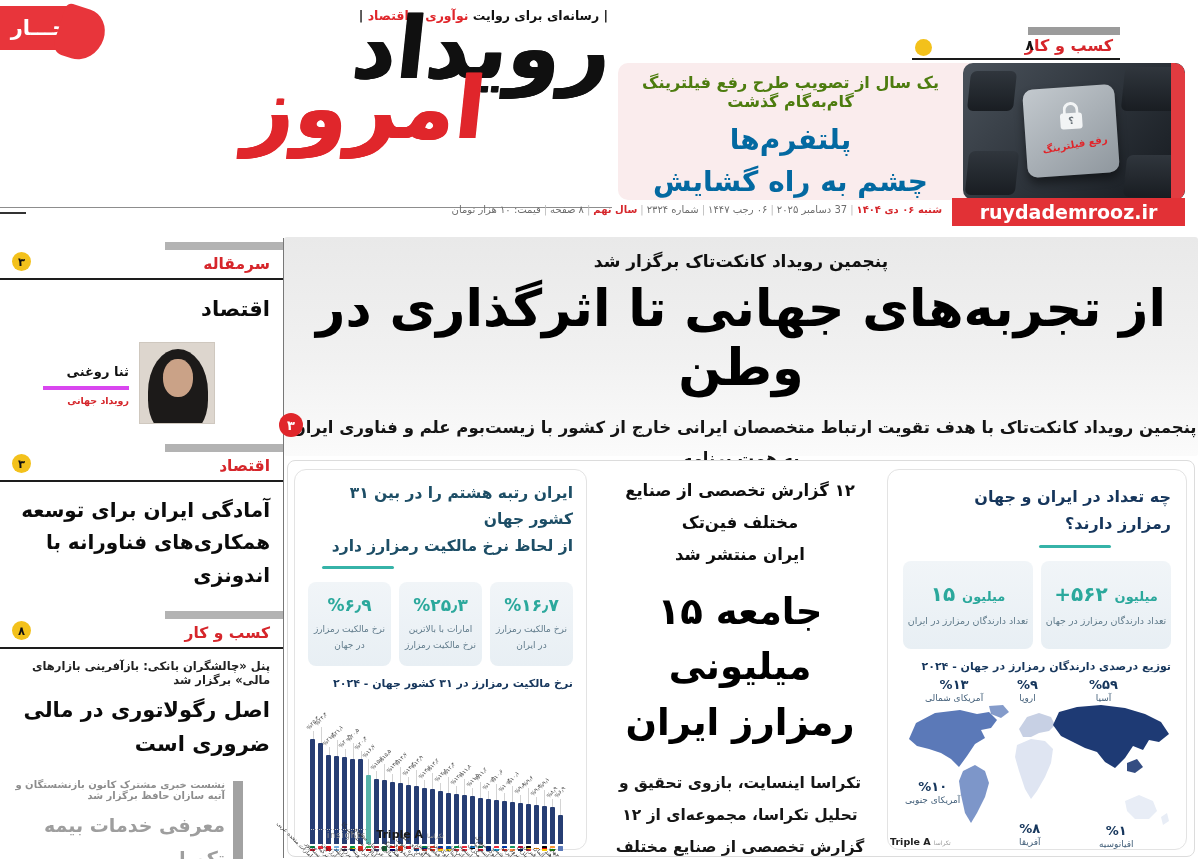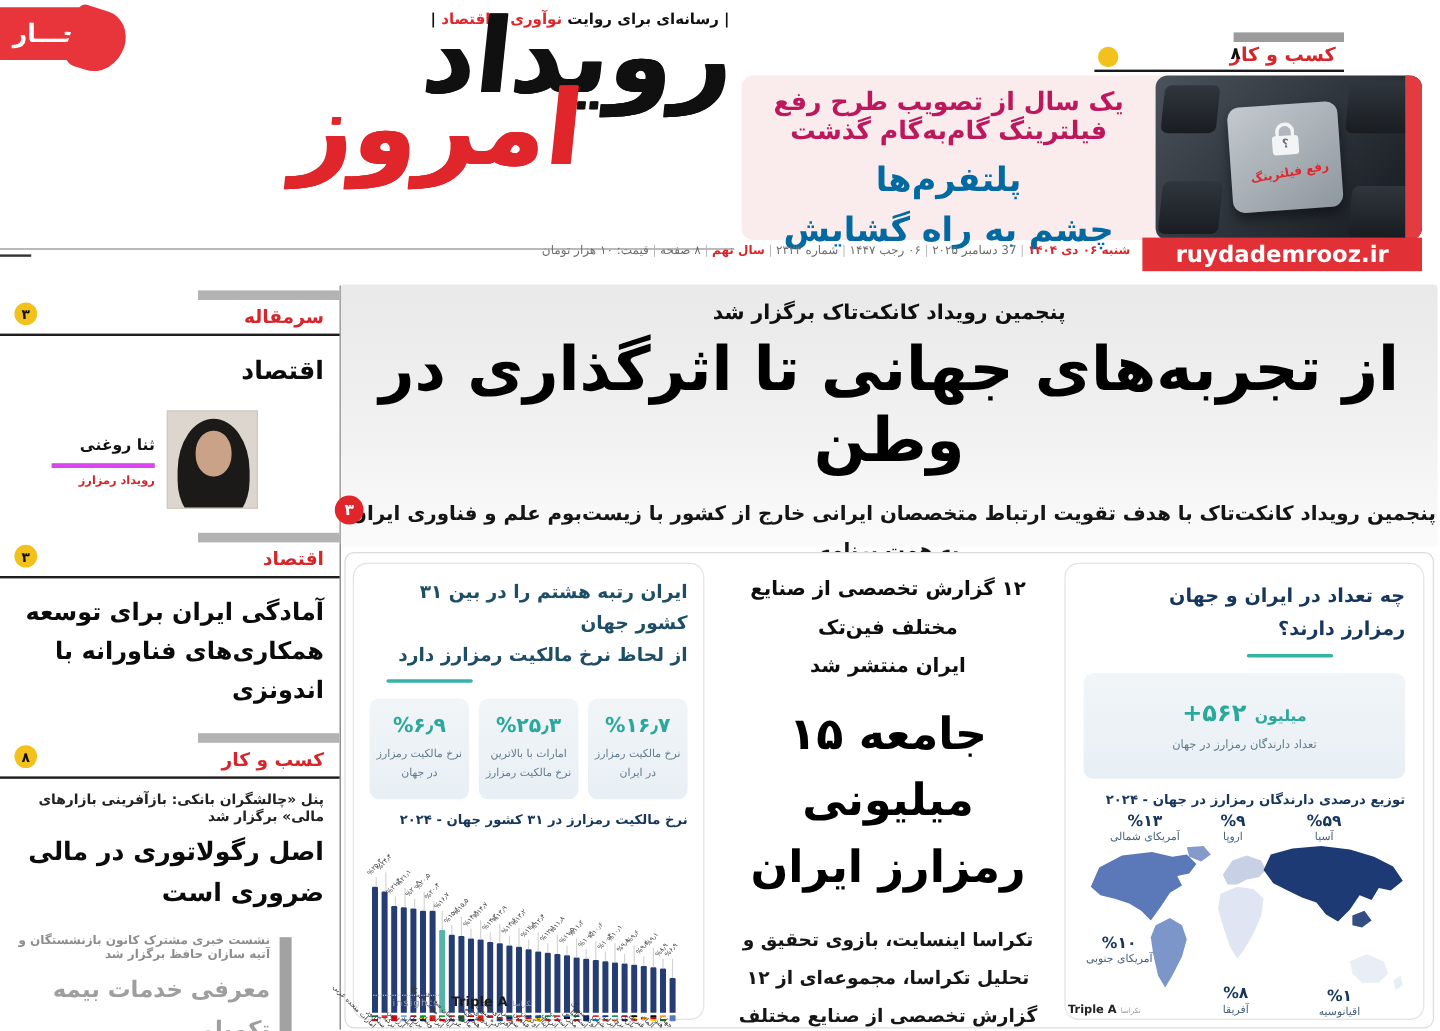--- a/index.html
+++ b/index.html
@@ -39,21 +39,21 @@
   .kb-big { position:absolute; left:62px; top:24px; width:92px; height:88px; border-radius:10px;
     background:linear-gradient(145deg,#c3c9ce,#8f979e); transform:rotate(-4deg);
     box-shadow:0 6px 10px rgba(0,0,0,.45); }
   .lockbody { position:absolute; left:36px; top:26px; width:22px; height:16px; background:#f2f4f5; border-radius:3px; }
   .lockbody:before { content:''; position:absolute; top:-11px; left:3px; width:10px; height:12px;
     border:3px solid #f2f4f5; border-bottom:none; border-radius:8px 8px 0 0; }
   .lockbody i { position:absolute; left:8px; top:2px; font-style:normal; font-size:10px; color:#6a737a; font-weight:bold; }
   .kb-label { position:absolute; left:14px; top:52px; width:70px; text-align:center; color:#e0262b;
     font-size:10px; font-weight:bold; transform:rotate(-6deg); }
   .f-text { position:absolute; right:232px; left:10px; top:10px; text-align:center; }
-  .f-kicker { font-size:21px; font-weight:bold; color:#be185d; }
+  .f-kicker { font-size:16px; font-weight:bold; color:#4d7c0f; }
   .f-head { margin-top:8px; font-size:28px; font-weight:bold; color:#0369a1; line-height:1.5; }
   
   .sitebox { position:absolute; top:198px; right:15px; width:233px; height:28px; background:#e23136;
     color:#fff; font-weight:bold; font-size:19px; display:flex; align-items:center; justify-content:center;
     direction:ltr; }
   .dateline { position:absolute; top:204px; right:258px; width:322px; display:flex; flex-wrap:nowrap;
     justify-content:flex-start; gap:3px; font-size:10px; color:#6e6e6e; white-space:nowrap; }
   .dateline b.red { color:#d6262b; }
   .dateline .sep { color:#bbb; }
   
@@ -218,21 +218,21 @@
     <div class="sb-h">
       <span>اقتصاد</span><br>
     </div>
     <div class="author">
       <div class="a-photo">
         <div class="a-hijab"></div>
         <div class="a-face"></div>
       </div>
       <div class="a-meta">
         <div class="a-name">ثنا روغنی</div>
-        <div class="a-sub">رویداد رمزارز</div>
+        <div class="a-sub">رویداد جهانی</div>
       </div>
     </div>
   </div>
 
   <div class="sec">
     <div class="sec-gray"></div>
     <div class="sec-row">
       <span class="sec-name">اقتصاد</span>
       <span class="ybadge">۳</span>
     </div>
@@ -282,20 +282,24 @@
   <div class="card card-map">
     <div class="c-title">
       <span>چه تعداد در ایران و جهان</span><br>
       <span>رمزارز دارند؟</span>
     </div>
     <div class="t-underline"></div>
     <div class="stats">
       <div class="stat">
         <div class="v"><span>+۵۶۲</span> <span class="unit">میلیون</span></div>
         <div class="l">تعداد دارندگان رمزارز در جهان</div>
+      </div>
+      <div class="stat">
+        <div class="v"><span>۱۵</span> <span class="unit">میلیون</span></div>
+        <div class="l">تعداد دارندگان رمزارز در ایران</div>
       </div>
     </div>
     <div class="c-caption">توزیع درصدی دارندگان رمزارز در جهان - ۲۰۲۴</div>
     <div class="mapbox">
       <svg width="268" height="128" viewBox="0 0 268 128">
         <path d="M6,34 L13,18 L32,8 L57,5 L74,9 L86,7 L94,15 L88,23 L78,25 L82,33 L72,39 L64,51 L56,62 L48,54 L38,48 L26,44 L14,41 Z" fill="#5b79b8"></path>
         <path d="M86,1 L100,0 L106,7 L98,13 L88,9 Z" opacity="0.75" fill="#5b79b8"></path>
         <path d="M60,66 L72,60 L82,66 L86,78 L82,92 L74,108 L68,118 L62,108 L58,90 L56,76 Z" fill="#7d96c9"></path>
         <path d="M116,24 L124,12 L136,8 L148,12 L152,20 L146,26 L136,28 L128,32 L120,32 Z" fill="#c7d0e4"></path>
         <path d="M114,40 L128,34 L142,36 L150,44 L148,58 L142,72 L134,86 L128,94 L122,84 L116,66 L112,52 Z" fill="#dfe5f2"></path>

